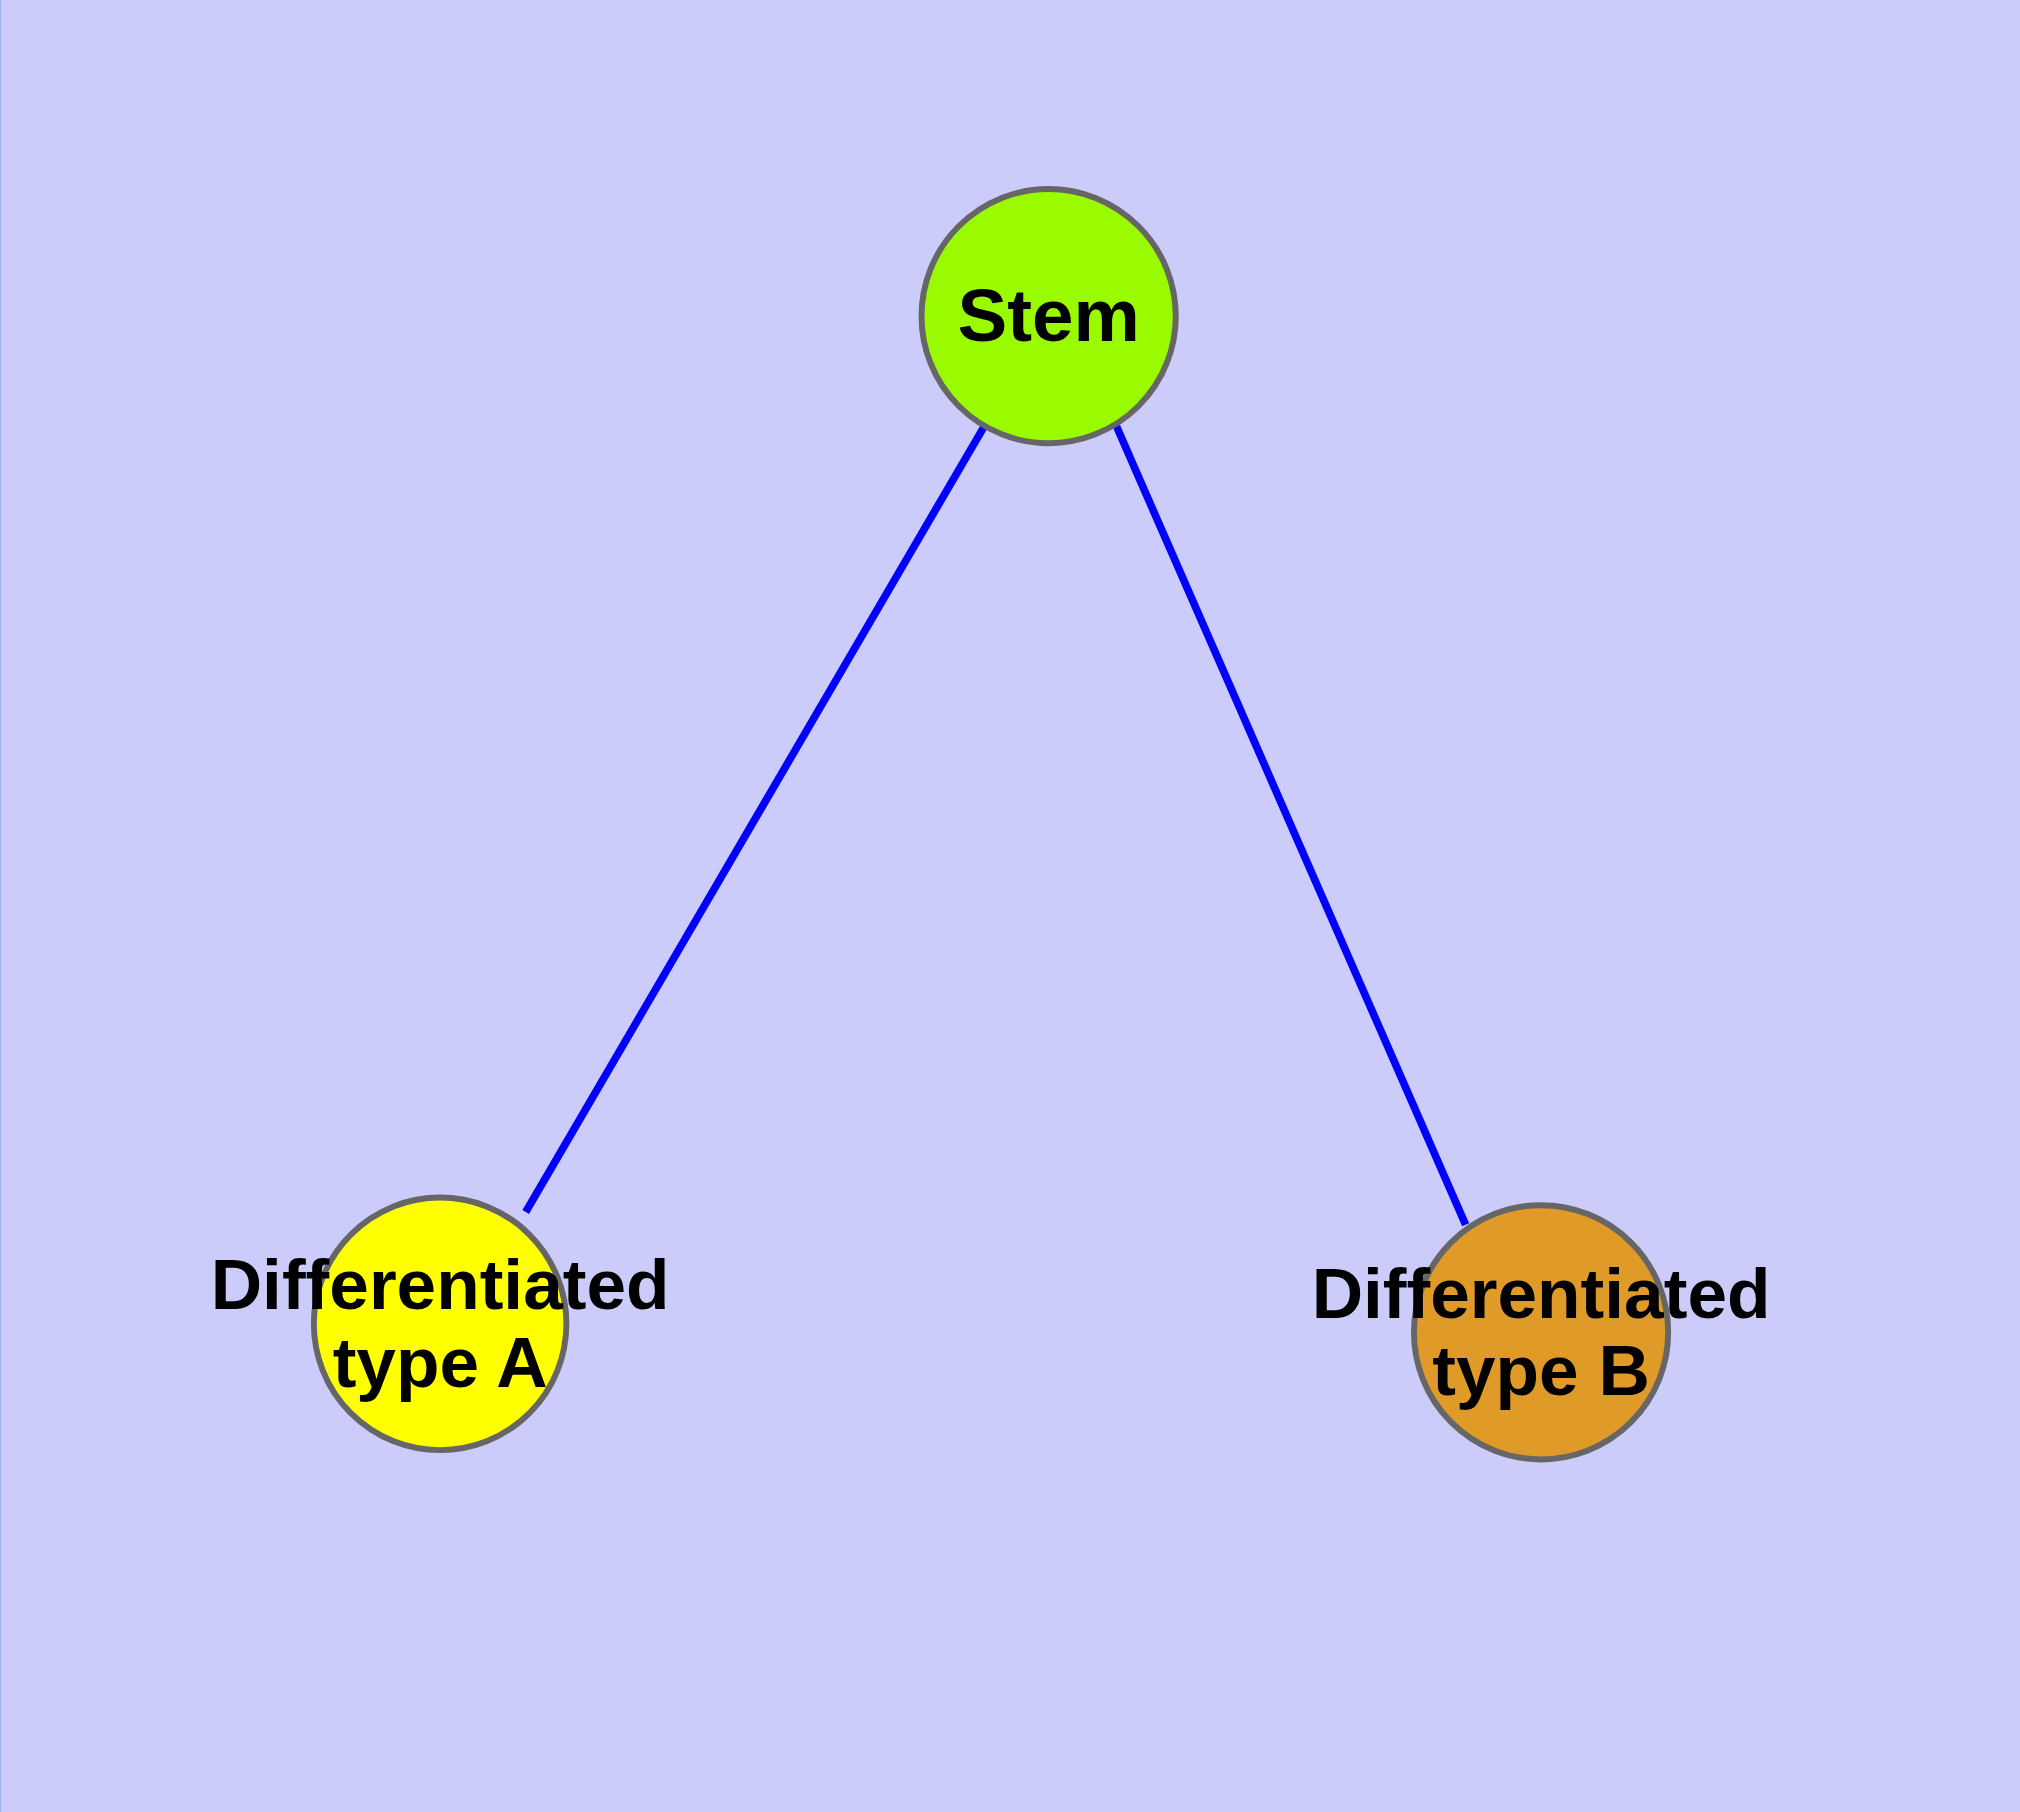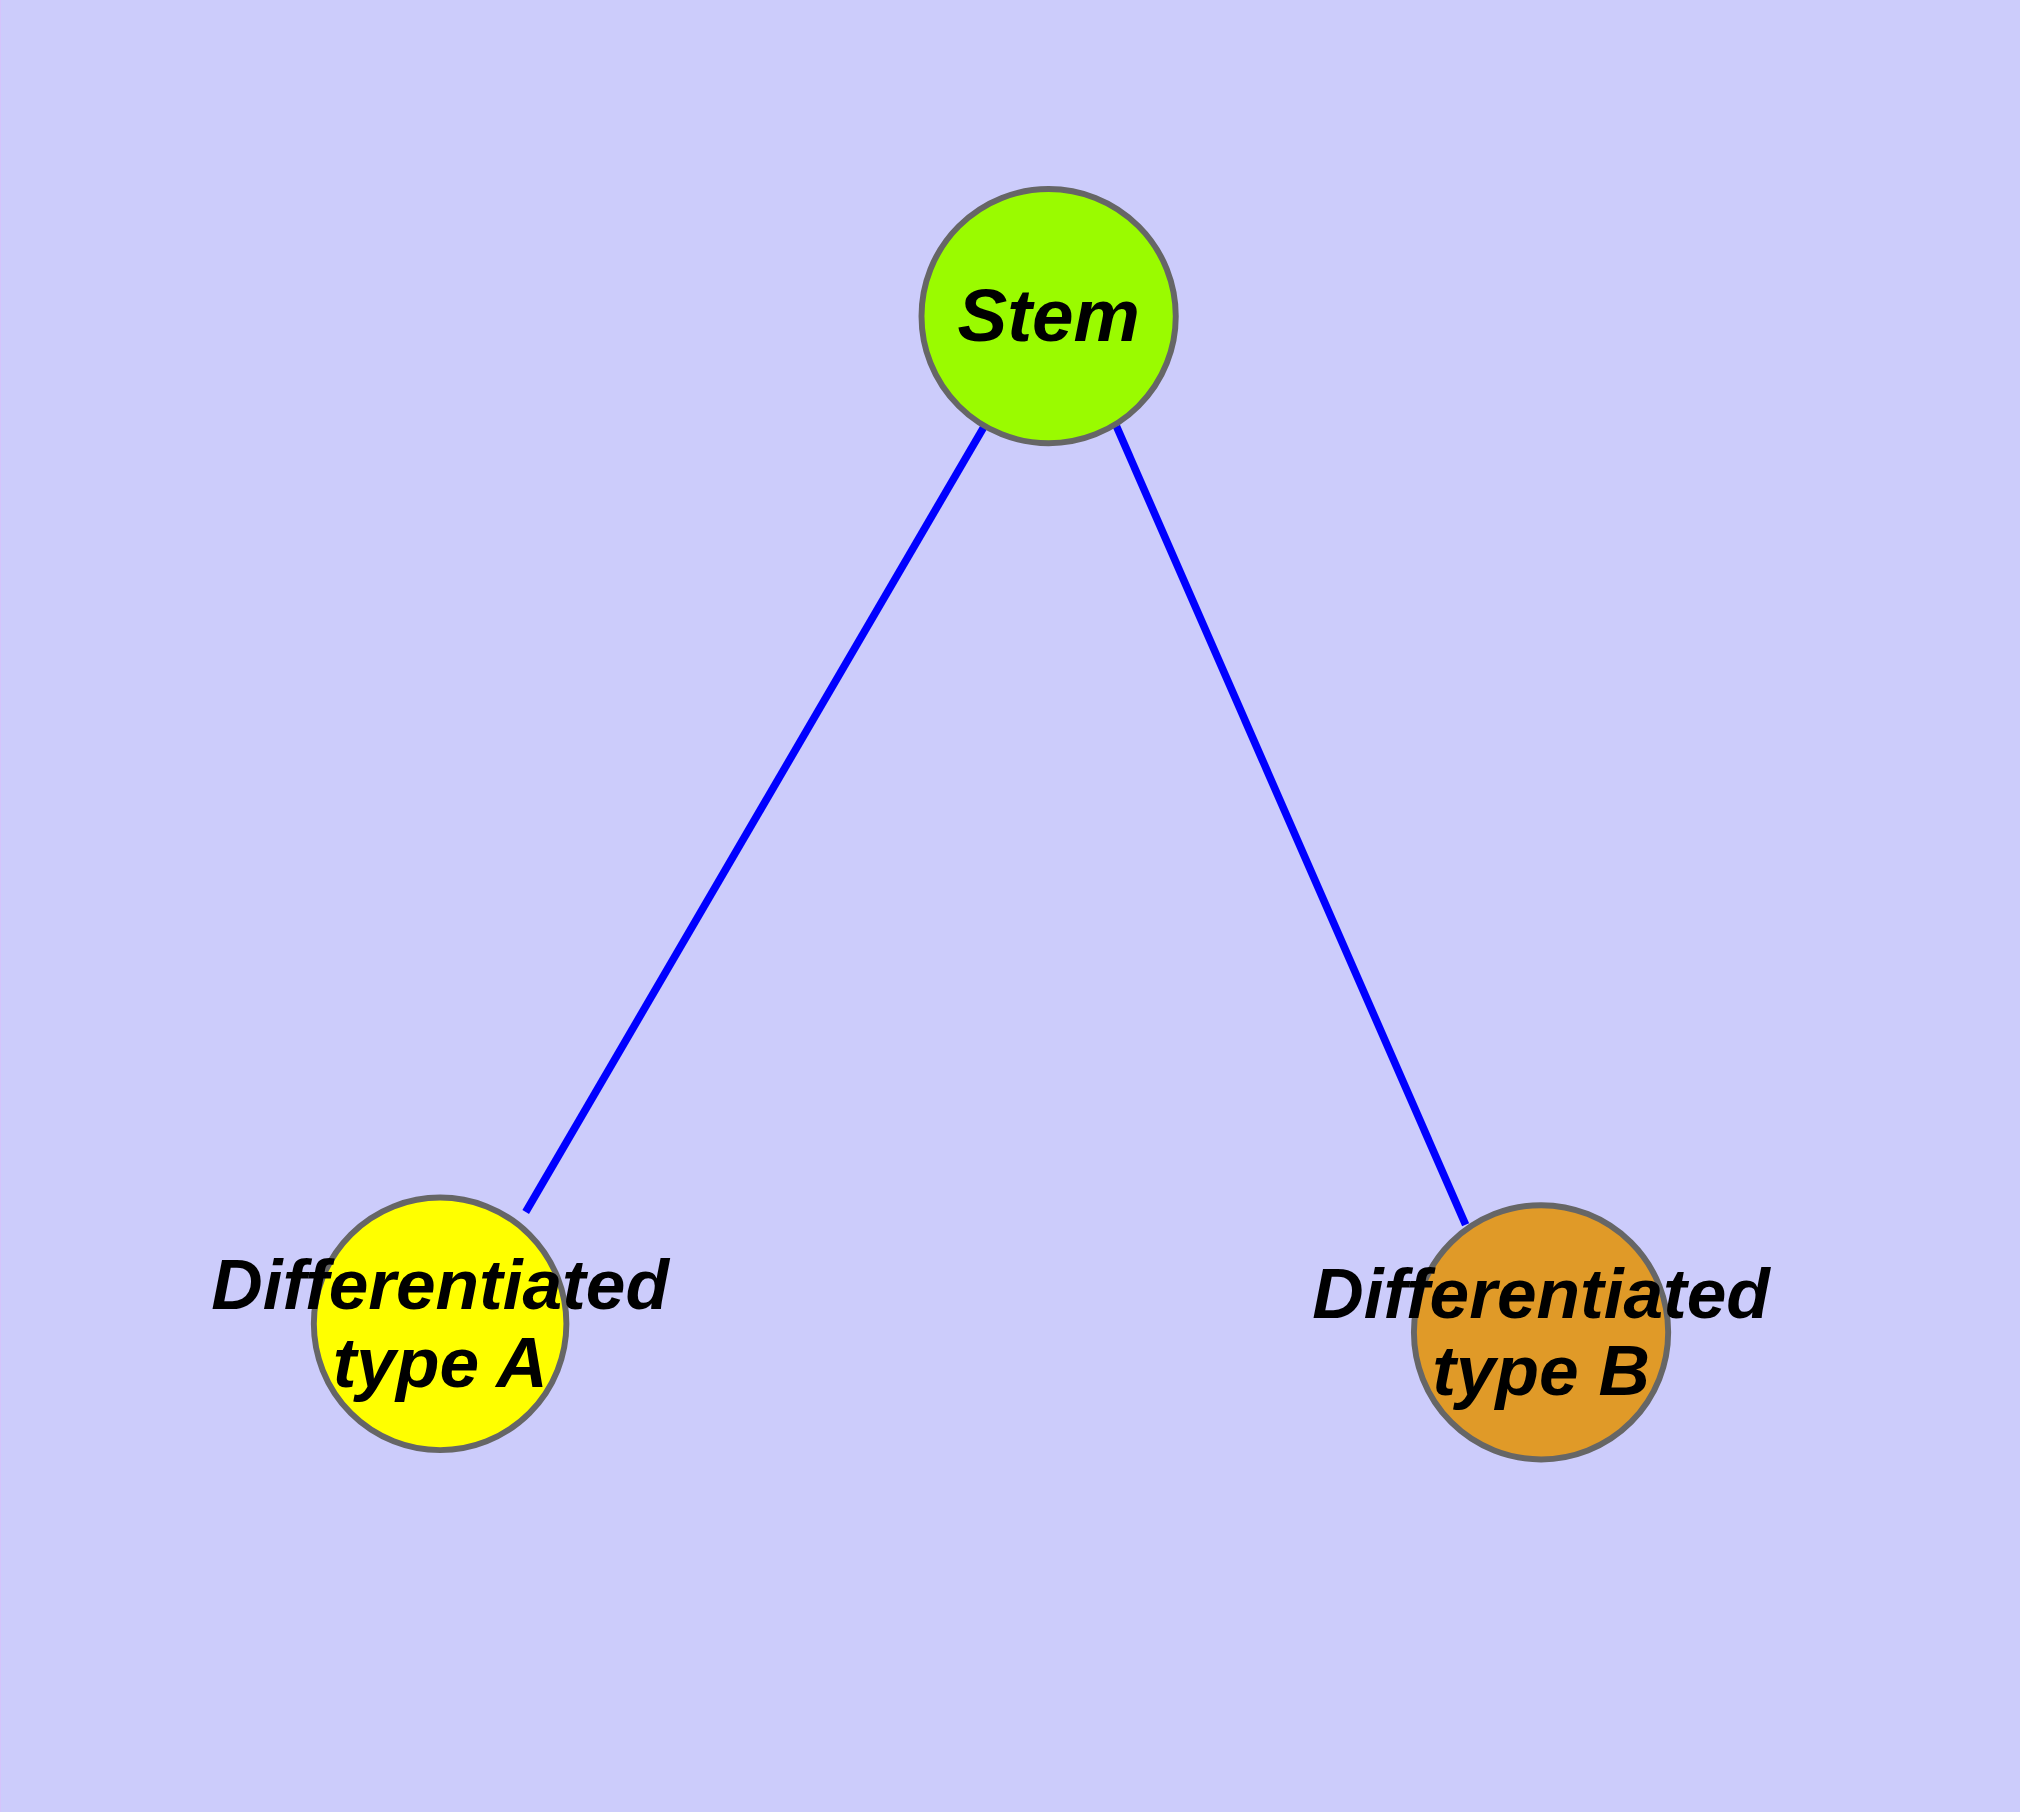--- a/index.html
+++ b/index.html
@@ -4,24 +4,23 @@
 <style>
   html, body {
     margin: 0;
     padding: 0;
     background: #ccccfb;
   }
   #stage {
     position: relative;
     width: 2021px;
     height: 1812px;
-    background: #f0abfc;
+    background: #0369a1;
     overflow: hidden;
     font-family: "Liberation Sans", "DejaVu Sans", sans-serif;
-    font-style: italic;
   }
   #graph-svg {
     position: absolute;
     top: 0;
     left: 0;
     width: 2021px;
     height: 1812px;
     display: block;
   }
   .node-label {

